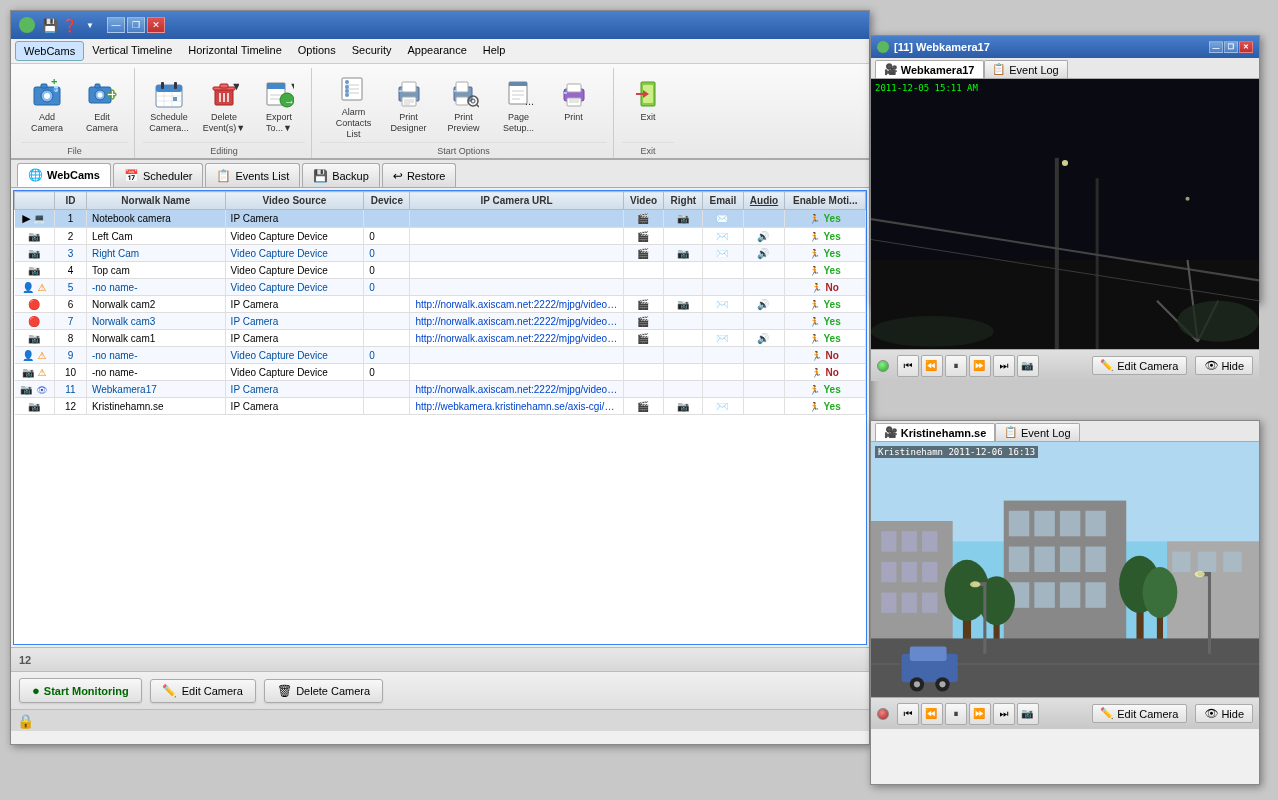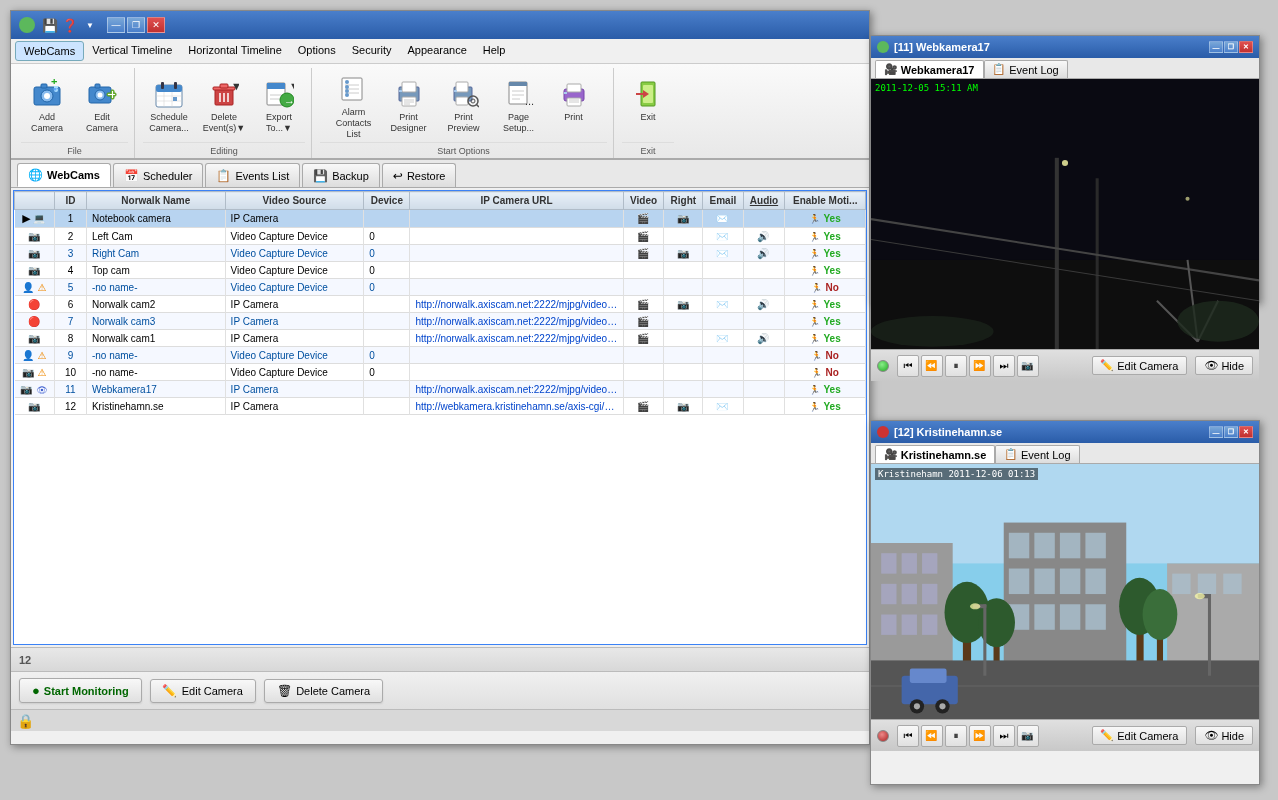--- a/index.html
+++ b/index.html
@@ -964,41 +964,32 @@
       <span>Edit Camera</span>
     </div>
     <div class="cam-action-btn" style="margin-left:4px;">
       <span>👁</span>
       <span>Hide</span>
     </div>
   </div>
 </div>
 
 <div class="camera-window camera-window-2">
-  <div class="cam-title-bar">
-    <div class="cam-title-icon red"></div>
-    <span>[12] Kristinehamn.se</span>
-    <div class="cam-title-controls">
-      <div class="cam-title-btn">—</div>
-      <div class="cam-title-btn">❐</div>
-      <div class="cam-title-btn close">✕</div>
-    </div>
-  </div>
   <div class="cam-tabs">
     <div class="cam-tab active">
       <span>🎥</span>
       <span>Kristinehamn.se</span>
     </div>
     <div class="cam-tab">
       <span>📋</span>
       <span>Event Log</span>
     </div>
   </div>
   <div class="cam-video day-cam">
-    <div class="cam-timestamp" style="color:white; background:rgba(0,0,0,0.5); padding:1px 3px;">Kristinehamn 2011-12-06 01:13</div>
+    <div class="cam-timestamp" style="color:white; background:rgba(0,0,0,0.5); padding:1px 3px;">Kristinehamn 2011-12-06 16:13</div>
     
     <svg width="100%" height="255" viewBox="0 0 380 255" preserveAspectRatio="xMidYMid slice">
 
       <rect width="380" height="255" fill="#87CEEB"></rect>
 
       <rect width="380" height="100" fill="#b0d8f0"></rect>
 
       <rect x="0" y="80" width="80" height="175" fill="#9a9a9a"></rect>
       <rect x="10" y="90" width="15" height="20" fill="#aaaacc" opacity="0.7"></rect>
       <rect x="30" y="90" width="15" height="20" fill="#aaaacc" opacity="0.7"></rect>

